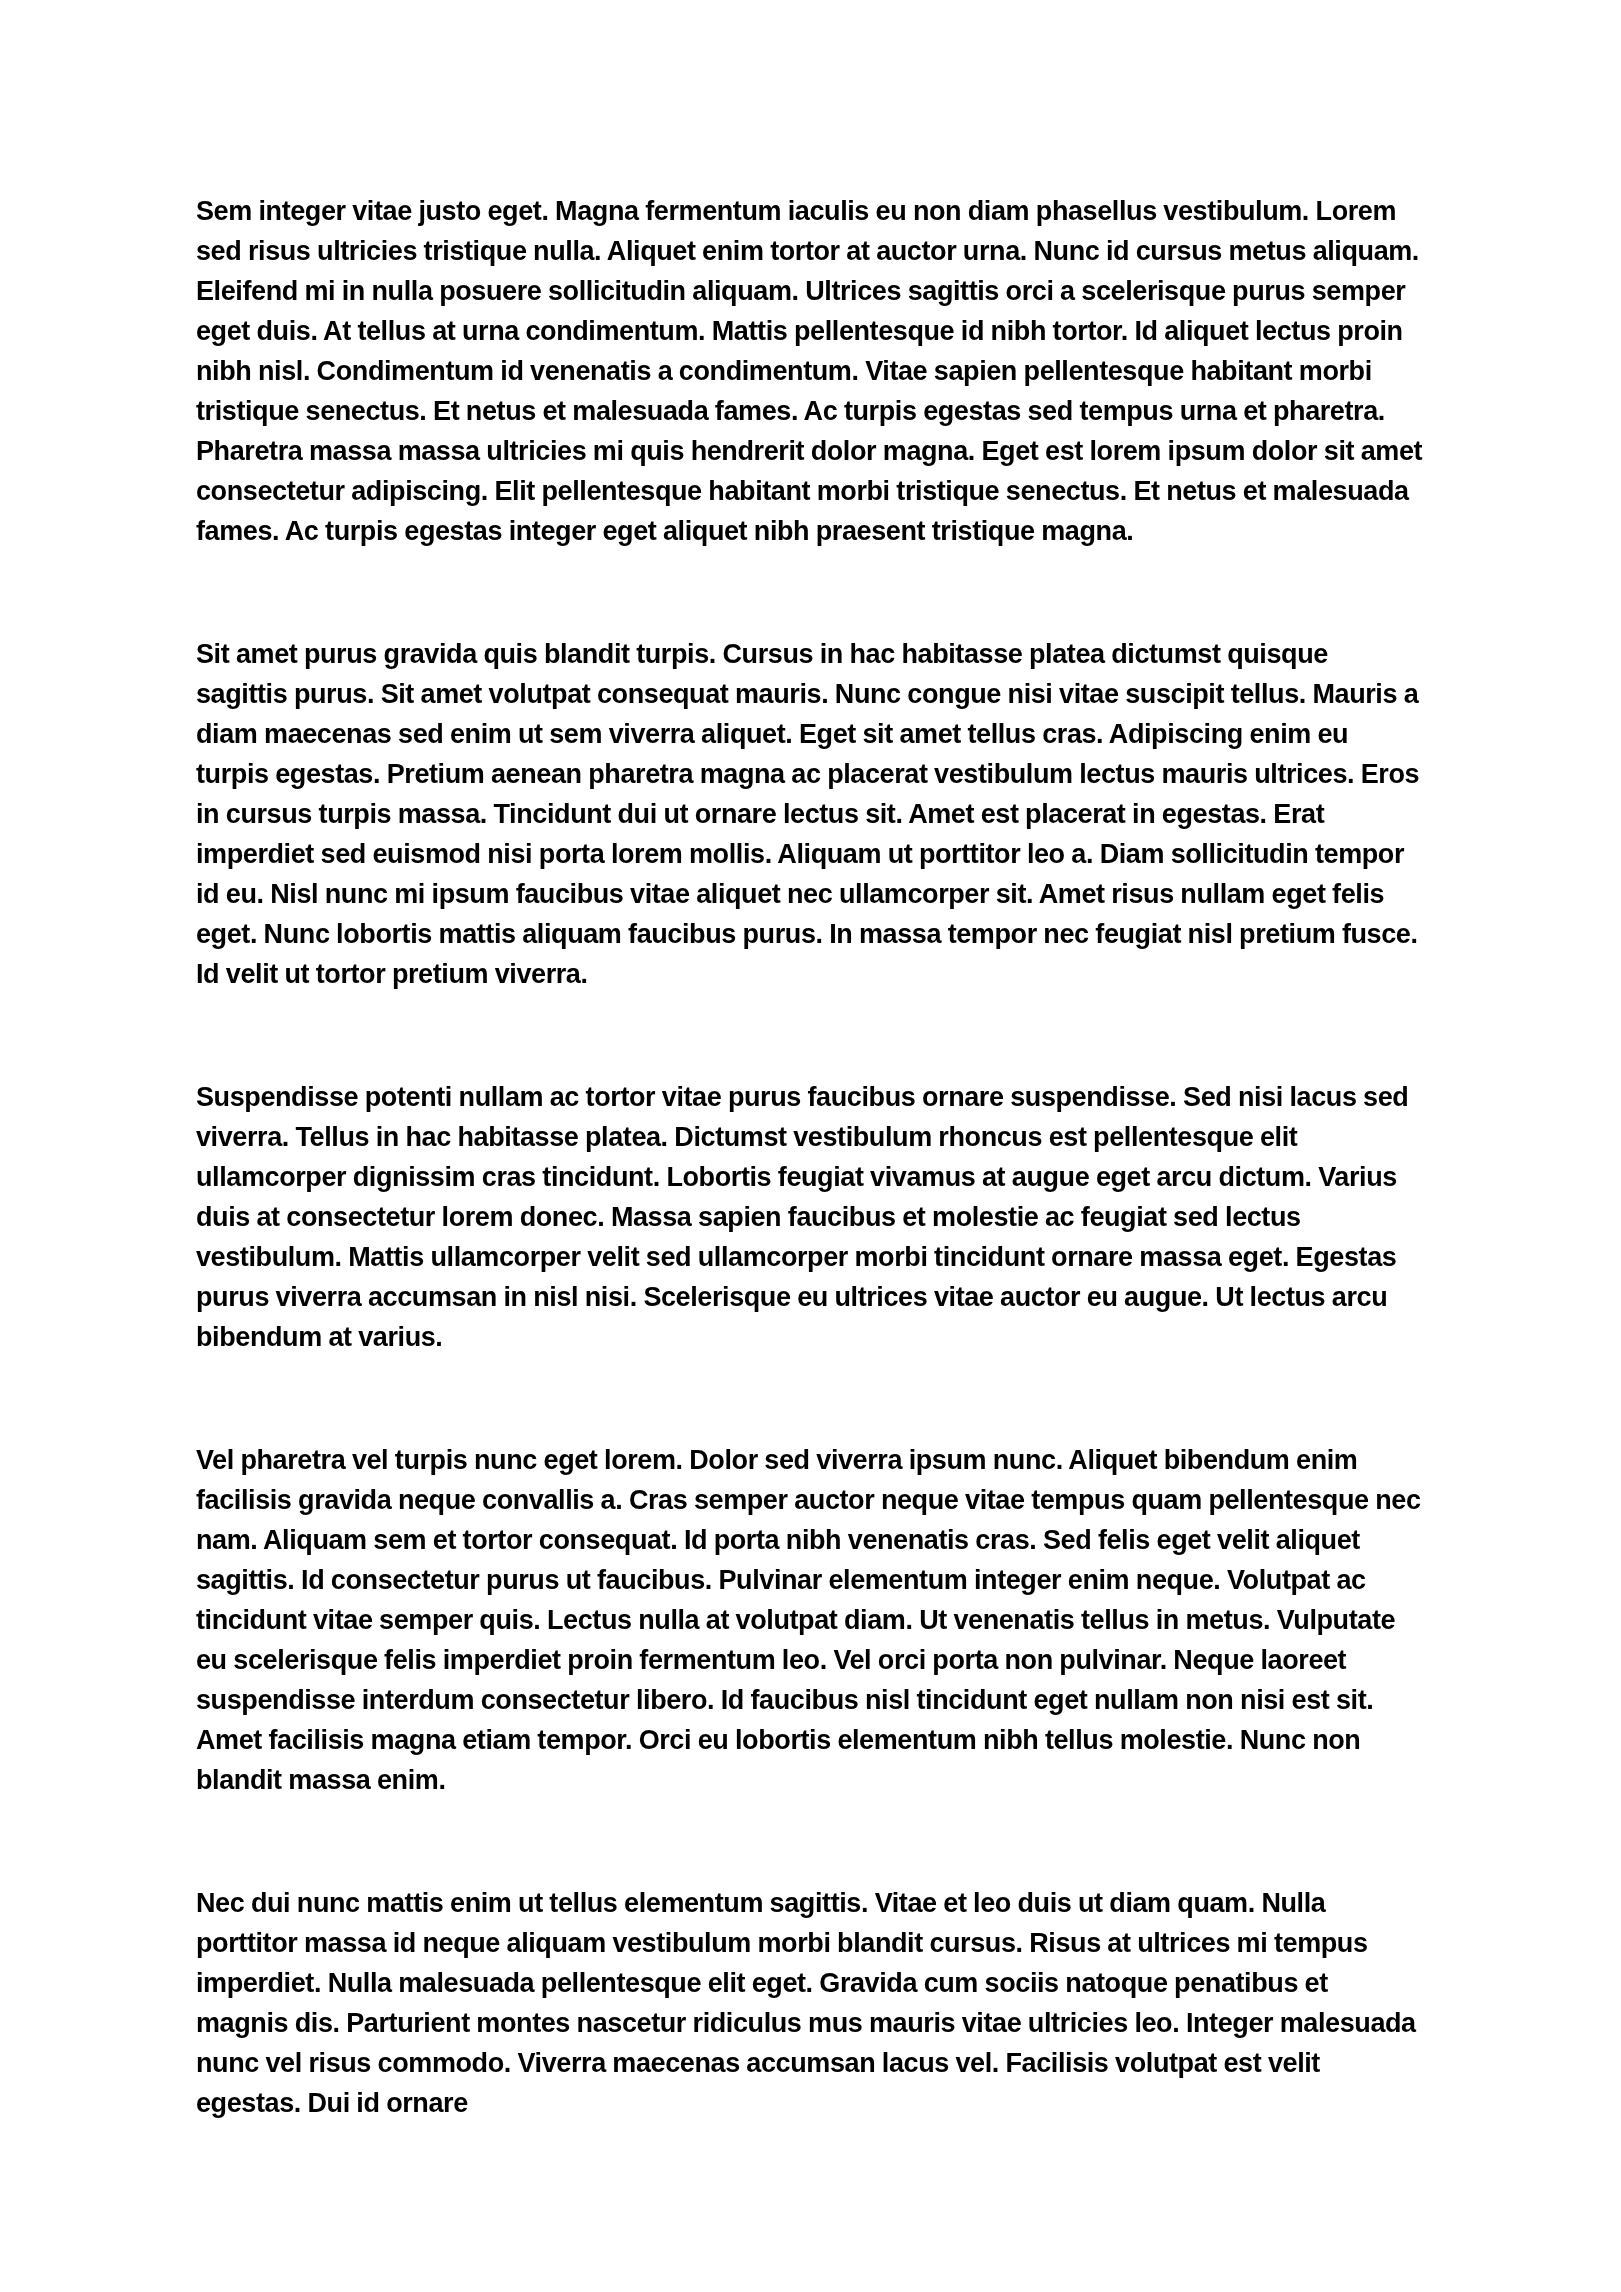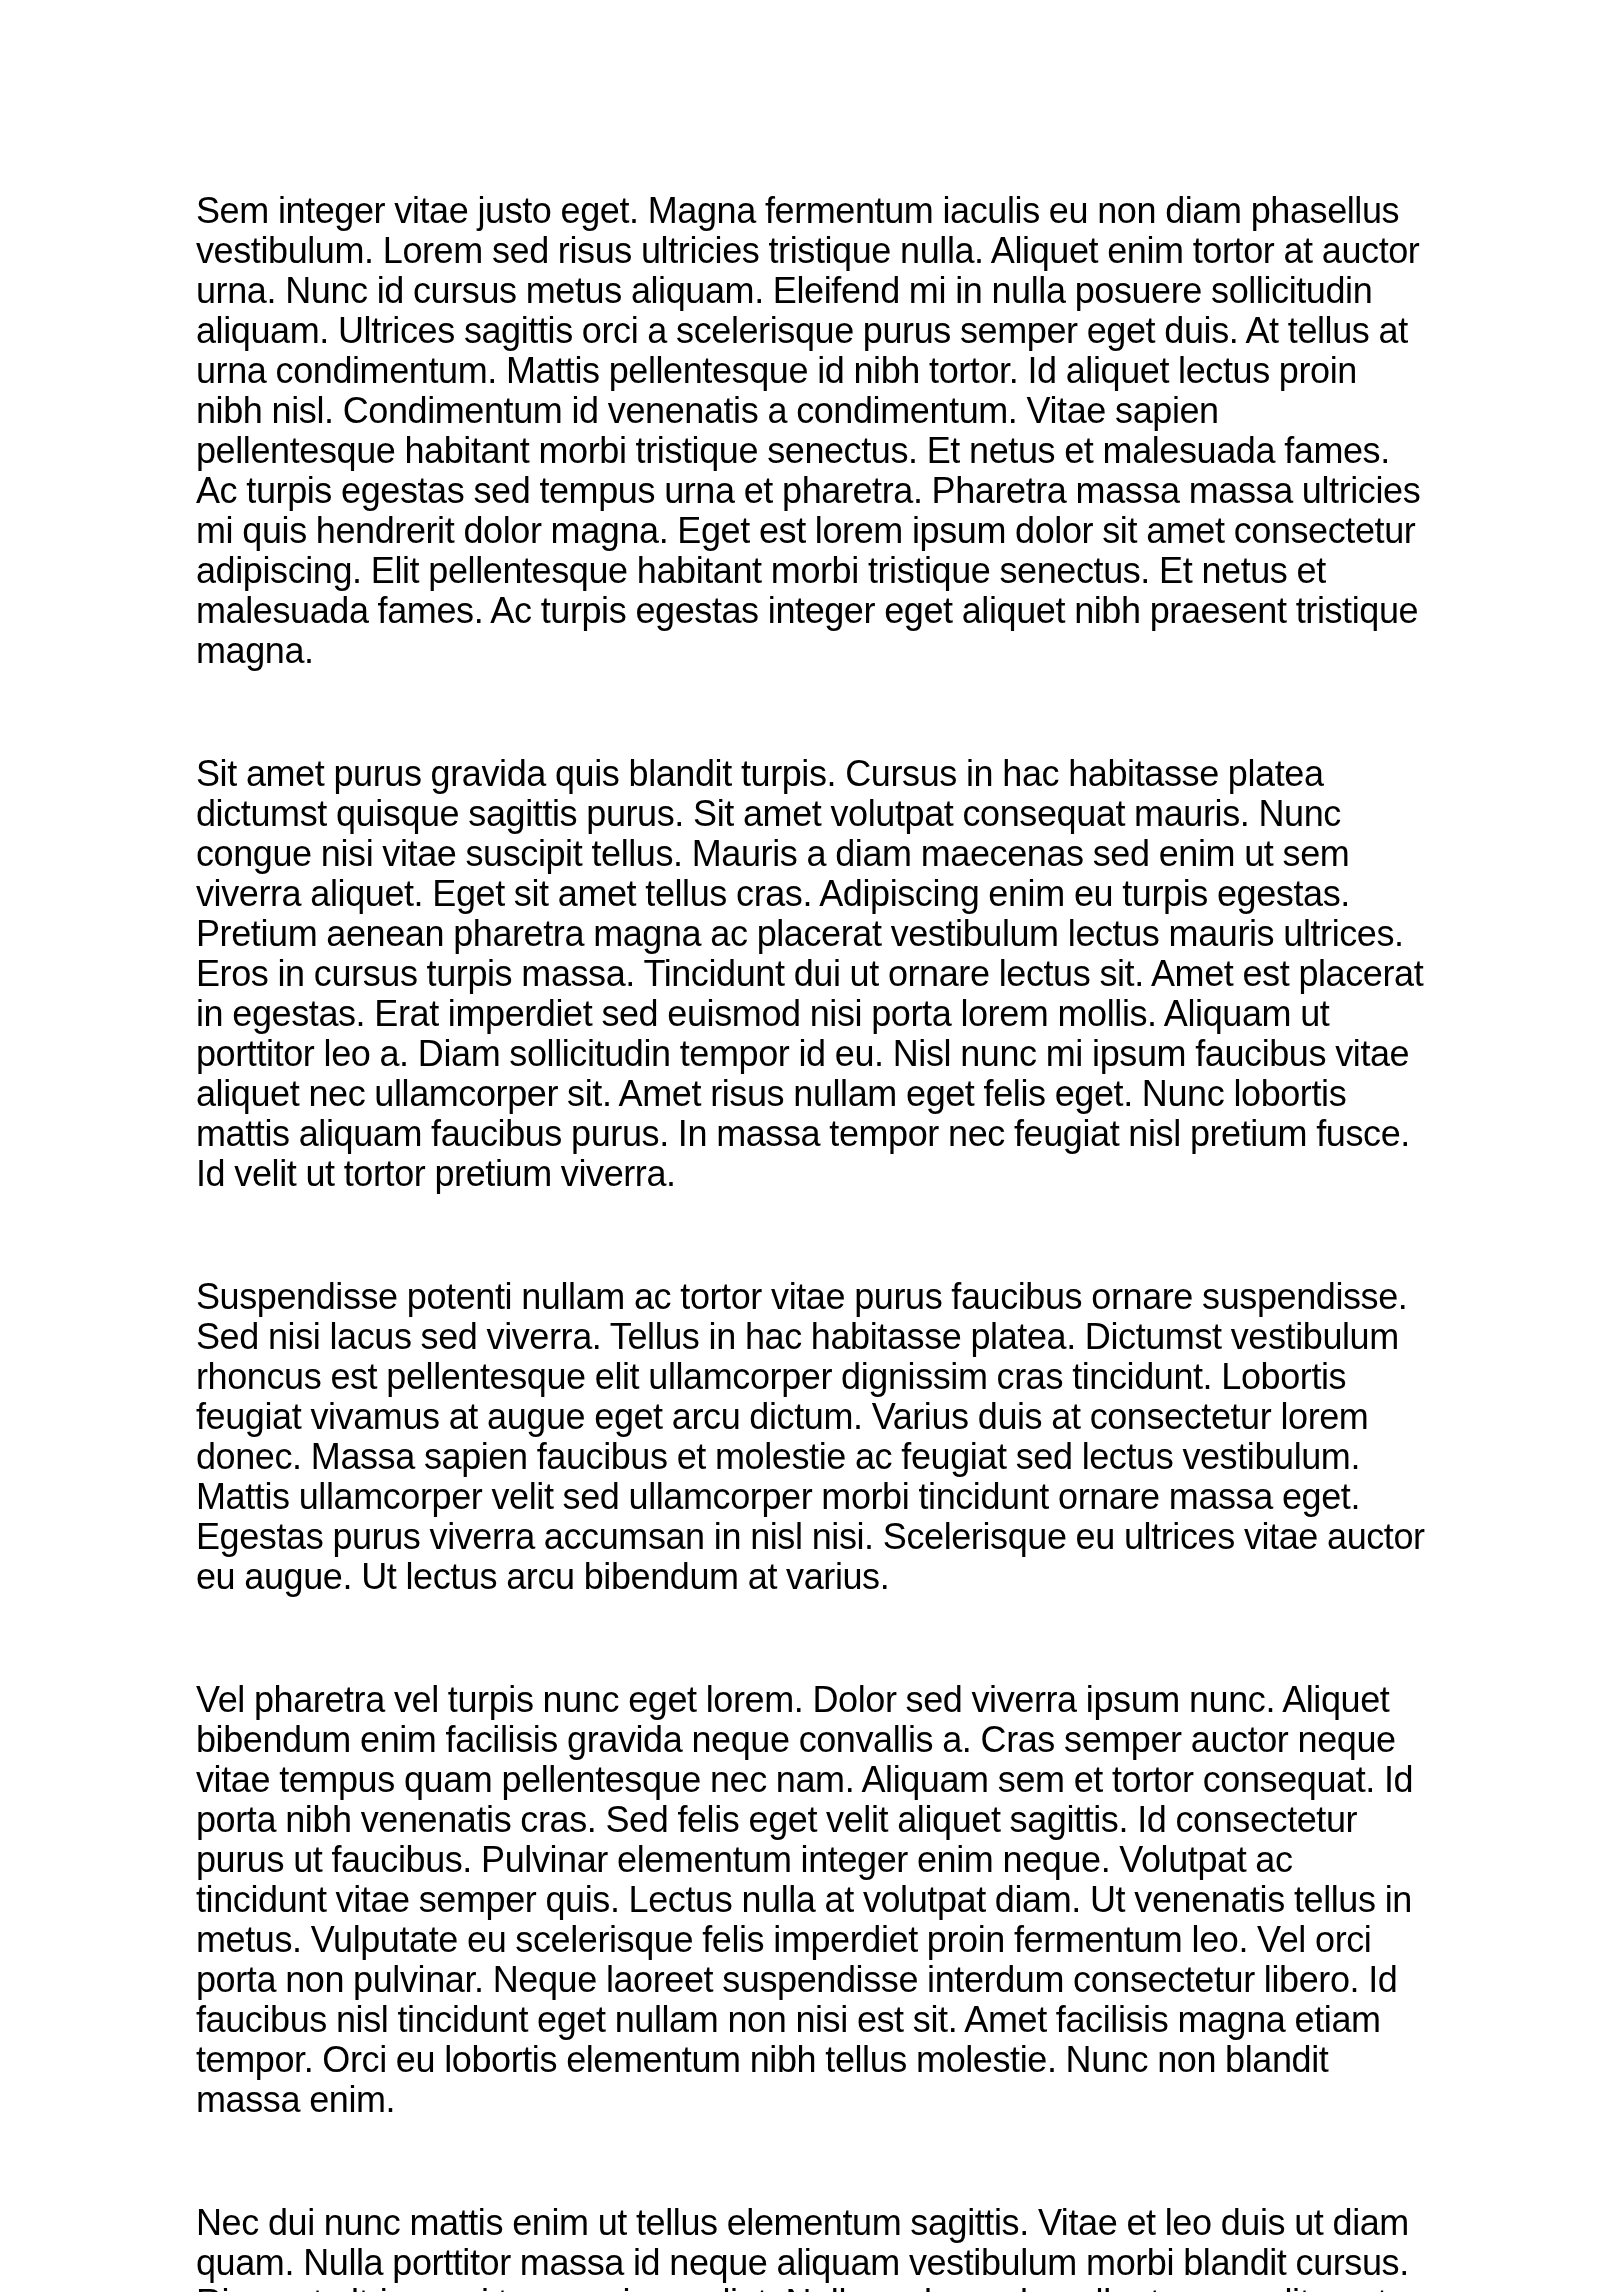--- a/index.html
+++ b/index.html
@@ -12,26 +12,27 @@
     box-sizing: border-box;
     width: 1621px;
     height: 2293px;
     background: #ffffff;
     padding: 191px 196px 0 196px;
     overflow: hidden;
   }
   .para {
     margin: 0 0 83px 0;
     font-family: "Liberation Sans", sans-serif;
-    font-size: 36px;
+    font-size: 27px;
     line-height: 40px;
     letter-spacing: -0.4px;
     word-spacing: -0.5px;
     color: #000000;
     text-align: left;
+    font-weight: bold;
   }
 </style>
 </head>
 <body>
 
 <div class="page">
   <p class="para">Sem integer vitae justo eget. Magna fermentum iaculis eu non diam phasellus vestibulum. Lorem sed risus ultricies tristique nulla. Aliquet enim tortor at auctor urna. Nunc id cursus metus aliquam. Eleifend mi in nulla posuere sollicitudin aliquam. Ultrices sagittis orci a scelerisque purus semper eget duis. At tellus at urna condimentum. Mattis pellentesque id nibh tortor. Id aliquet lectus proin nibh nisl. Condimentum id venenatis a condimentum. Vitae sapien pellentesque habitant morbi tristique senectus. Et netus et malesuada fames. Ac turpis egestas sed tempus urna et pharetra. Pharetra massa massa ultricies mi quis hendrerit dolor magna. Eget est lorem ipsum dolor sit amet consectetur adipiscing. Elit pellentesque habitant morbi tristique senectus. Et netus et malesuada fames. Ac turpis egestas integer eget aliquet nibh praesent tristique magna.</p>
   <p class="para">Sit amet purus gravida quis blandit turpis. Cursus in hac habitasse platea dictumst quisque sagittis purus. Sit amet volutpat consequat mauris. Nunc congue nisi vitae suscipit tellus. Mauris a diam maecenas sed enim ut sem viverra aliquet. Eget sit amet tellus cras. Adipiscing enim eu turpis egestas. Pretium aenean pharetra magna ac placerat vestibulum lectus mauris ultrices. Eros in cursus turpis massa. Tincidunt dui ut ornare lectus sit. Amet est placerat in egestas. Erat imperdiet sed euismod nisi porta lorem mollis. Aliquam ut porttitor leo a. Diam sollicitudin tempor id eu. Nisl nunc mi ipsum faucibus vitae aliquet nec ullamcorper sit. Amet risus nullam eget felis eget. Nunc lobortis mattis aliquam faucibus purus. In massa tempor nec feugiat nisl pretium fusce. Id velit ut tortor pretium viverra.</p>
   <p class="para">Suspendisse potenti nullam ac tortor vitae purus faucibus ornare suspendisse. Sed nisi lacus sed viverra. Tellus in hac habitasse platea. Dictumst vestibulum rhoncus est pellentesque elit ullamcorper dignissim cras tincidunt. Lobortis feugiat vivamus at augue eget arcu dictum. Varius duis at consectetur lorem donec. Massa sapien faucibus et molestie ac feugiat sed lectus vestibulum. Mattis ullamcorper velit sed ullamcorper morbi tincidunt ornare massa eget. Egestas purus viverra accumsan in nisl nisi. Scelerisque eu ultrices vitae auctor eu augue. Ut lectus arcu bibendum at varius.</p>
   <p class="para">Vel pharetra vel turpis nunc eget lorem. Dolor sed viverra ipsum nunc. Aliquet bibendum enim facilisis gravida neque convallis a. Cras semper auctor neque vitae tempus quam pellentesque nec nam. Aliquam sem et tortor consequat. Id porta nibh venenatis cras. Sed felis eget velit aliquet sagittis. Id consectetur purus ut faucibus. Pulvinar elementum integer enim neque. Volutpat ac tincidunt vitae semper quis. Lectus nulla at volutpat diam. Ut venenatis tellus in metus. Vulputate eu scelerisque felis imperdiet proin fermentum leo. Vel orci porta non pulvinar. Neque laoreet suspendisse interdum consectetur libero. Id faucibus nisl tincidunt eget nullam non nisi est sit. Amet facilisis magna etiam tempor. Orci eu lobortis elementum nibh tellus molestie. Nunc non blandit massa enim.</p>

